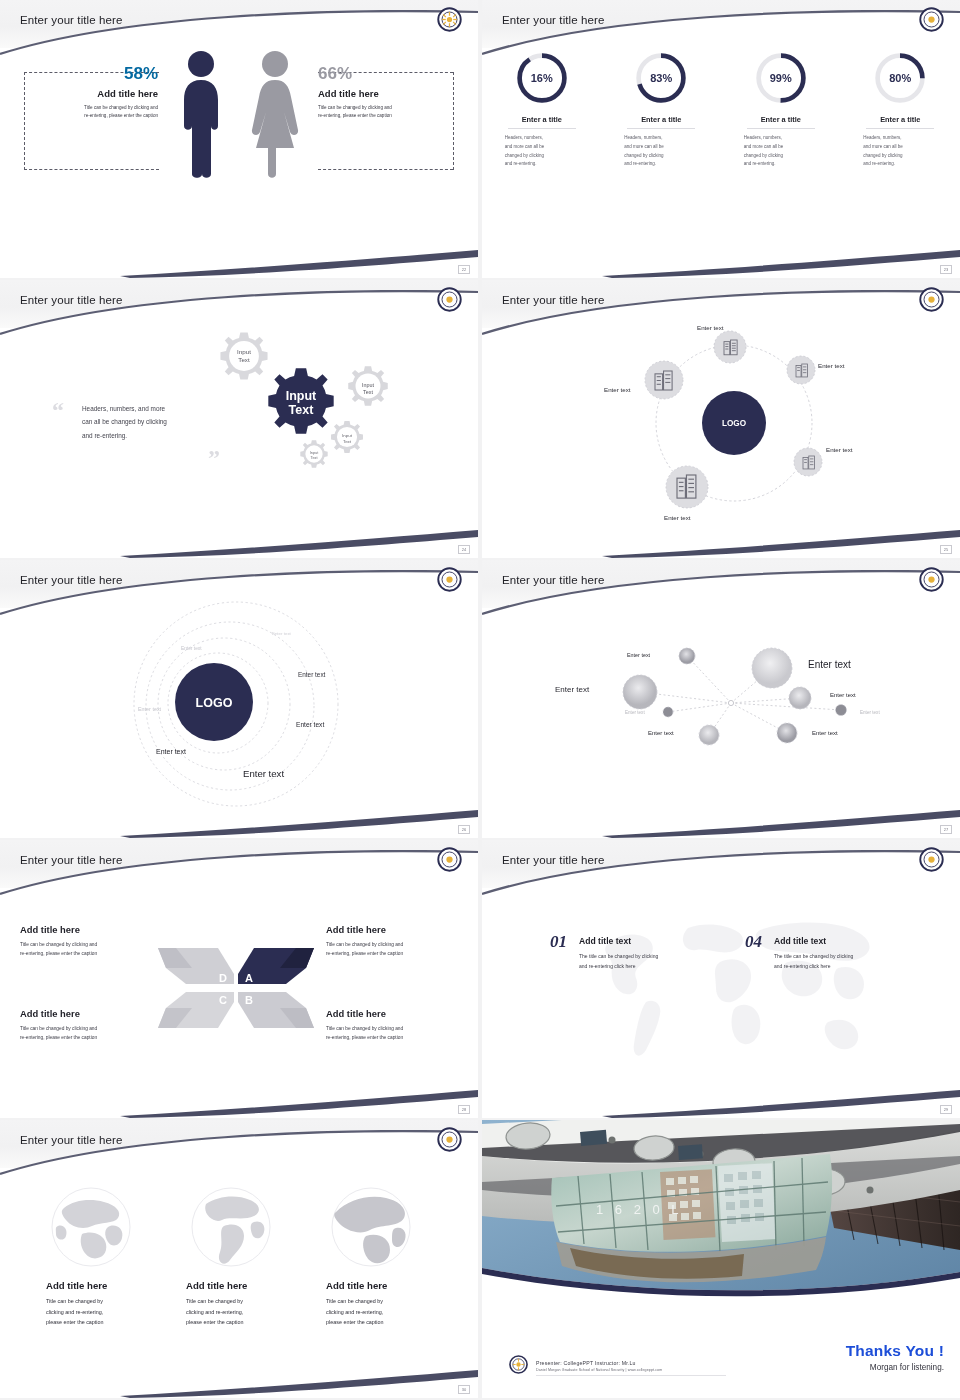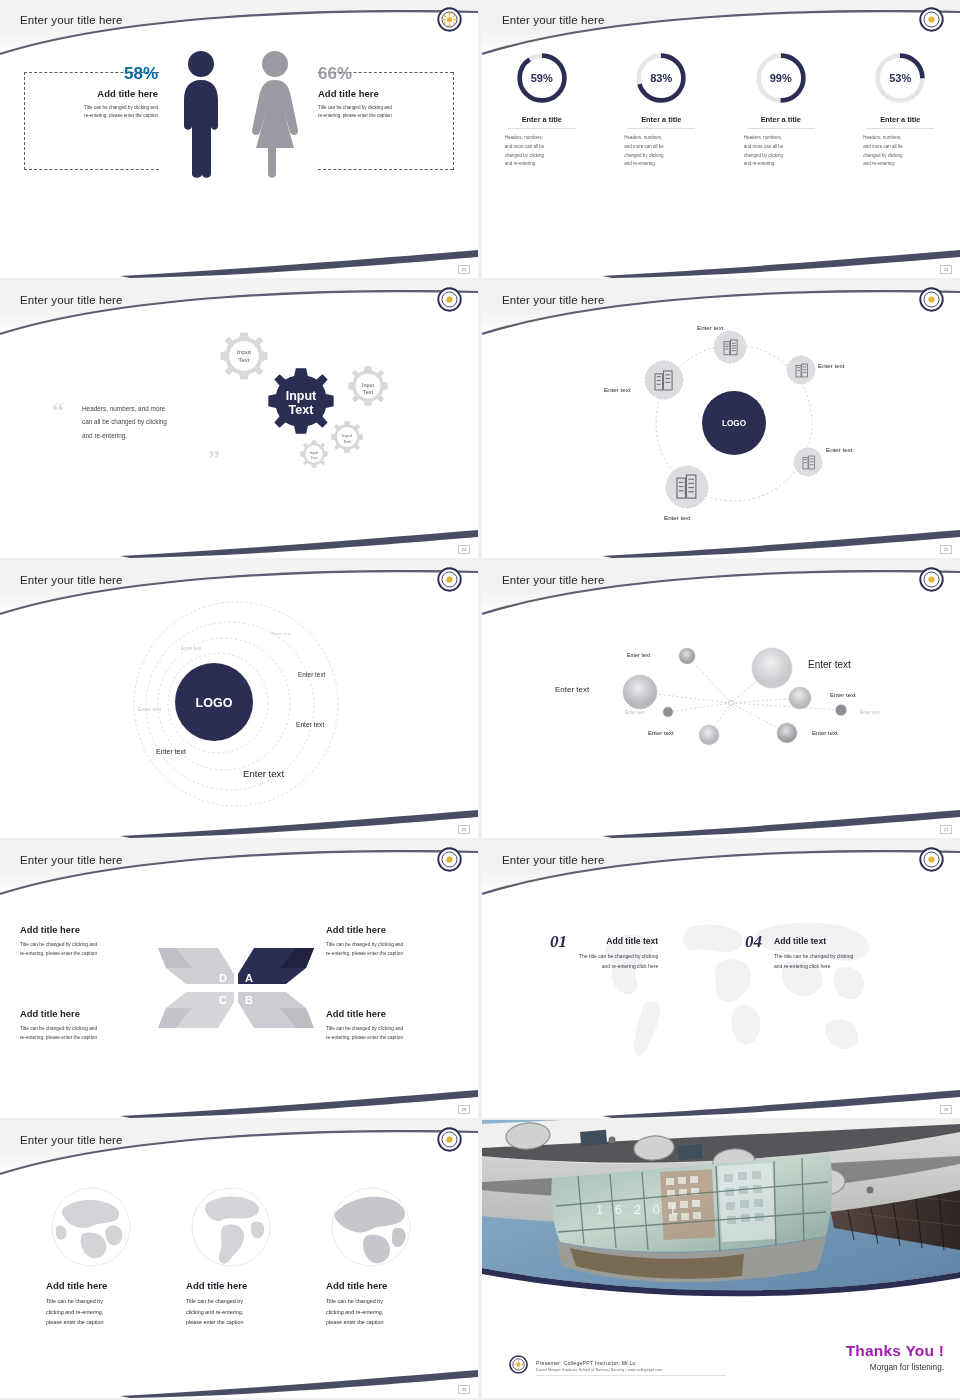--- a/index.html
+++ b/index.html
@@ -93,21 +93,21 @@
   .s8-c{ font-size:5px; line-height:2.0; color:#3a3a44; }
 
   
   .s9-t{ font-size:9.6px; font-weight:bold; color:#1f1f27; }
   .s9-c{ font-size:5.4px; line-height:1.95; color:#2f2f38; }
 
   
   .s10{ background:#ffffff; }
   .photo{ position:absolute; left:0; top:0; width:100%; height:182px; overflow:hidden; }
   .thanks{ position:absolute; right:16px; bottom:26px; text-align:right; }
-  .thanks .t1{ font-size:15.5px; font-weight:bold; color:#a21caf; letter-spacing:.2px;}
+  .thanks .t1{ font-size:15.5px; font-weight:bold; color:#1d4ed8; letter-spacing:.2px;}
   .thanks .t2{ font-size:8.2px; color:#33333d; margin-top:3px;}
   .pres{ position:absolute; left:54px; bottom:26px; }
   .pres .p1{ font-size:5.2px; color:#3a3a44; letter-spacing:.2px;}
   .pres .p2{ font-size:3.6px; color:#6a6a74; margin-top:2px; letter-spacing:.1px;}
   .pres-rule{ position:absolute; left:54px; bottom:22px; width:190px; height:1px; background:#e2e2e6;}
   .seal-big{ position:absolute; left:27px; bottom:24px; width:19px; height:19px;}
 </style>
 </head>
 <body>
 
@@ -194,21 +194,21 @@
 
     <div class="body">
       <div class="donut-row">
 
         <div class="donut-col">
           <div class="donut">
             <svg viewBox="0 0 36 36" width="52" height="52">
               <circle cx="18" cy="18" r="15.5" fill="none" stroke="#e6e6ea" stroke-width="3.2"></circle>
               <circle cx="18" cy="18" r="15.5" fill="none" stroke="#2b2d52" stroke-width="3.2" stroke-dasharray="87.7 97.4" stroke-linecap="butt" transform="rotate(-90 18 18)"></circle>
             </svg>
-            <div class="pv">59%</div>
+            <div class="pv">16%</div>
           </div>
           <div class="d-title">Enter a title</div>
           <div class="d-rule"></div>
           <div class="d-desc">
             <div>Headers, numbers,</div>
             <div>and more can all be</div>
             <div>changed by clicking</div>
             <div>and re-entering.</div>
           </div>
         </div>
@@ -248,21 +248,21 @@
             <div>and re-entering.</div>
           </div>
         </div>
 
         <div class="donut-col">
           <div class="donut">
             <svg viewBox="0 0 36 36" width="52" height="52">
               <circle cx="18" cy="18" r="15.5" fill="none" stroke="#e6e6ea" stroke-width="3.2"></circle>
               <circle cx="18" cy="18" r="15.5" fill="none" stroke="#2b2d52" stroke-width="3.2" stroke-dasharray="24.4 97.4" stroke-linecap="butt" transform="rotate(-90 18 18)"></circle>
             </svg>
-            <div class="pv">53%</div>
+            <div class="pv">80%</div>
           </div>
           <div class="d-title">Enter a title</div>
           <div class="d-rule"></div>
           <div class="d-desc">
             <div>Headers, numbers,</div>
             <div>and more can all be</div>
             <div>changed by clicking</div>
             <div>and re-entering.</div>
           </div>
         </div>
@@ -642,21 +642,21 @@
           <path d="M96,18 C112,12 134,14 146,22 C156,29 150,40 138,42 C126,44 116,38 104,40 C92,42 86,28 96,18 Z"></path>
           <path d="M128,52 C140,46 154,50 158,60 C162,72 154,84 144,90 C134,96 124,90 124,78 C124,66 120,58 128,52 Z"></path>
           <path d="M146,96 C156,92 166,98 168,110 C170,124 162,136 152,134 C142,132 138,118 140,106 C141,100 142,98 146,96 Z"></path>
           <path d="M168,20 C190,12 224,10 250,16 C270,21 282,32 276,42 C268,54 244,52 226,46 C208,40 180,44 170,36 C162,30 162,23 168,20 Z"></path>
           <path d="M196,52 C212,48 228,54 230,66 C232,80 220,88 208,86 C196,84 188,72 190,62 C191,56 192,53 196,52 Z"></path>
           <path d="M246,58 C260,54 272,62 272,74 C272,86 262,92 252,88 C242,84 238,64 246,58 Z"></path>
           <path d="M236,112 C250,106 264,112 266,124 C268,136 256,142 246,138 C236,134 228,118 236,112 Z"></path>
         </g>
       </svg>
 
-      <div style="position:absolute; left:68px; top:52px; display:flex; align-items:flex-start;text-align:right;">
+      <div style="position:absolute; left:68px; top:52px; display:flex; align-items:flex-start;">
         <div class="num">01</div>
         <div style="margin-left:12px; margin-top:4px;">
           <div class="s8-t">Add title text</div>
           <div class="s8-c" style="margin-top:5px;">The title can be changed by clicking</div>
           <div class="s8-c">and re-entering click here</div>
         </div>
       </div>
 
       <div style="position:absolute; left:263px; top:52px; display:flex; align-items:flex-start;">
         <div class="num">04</div>

